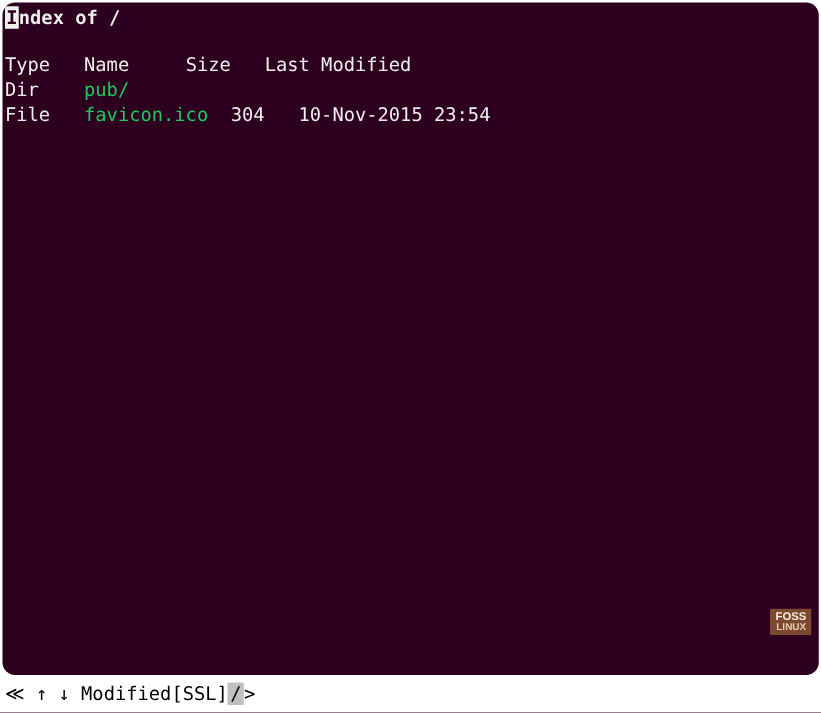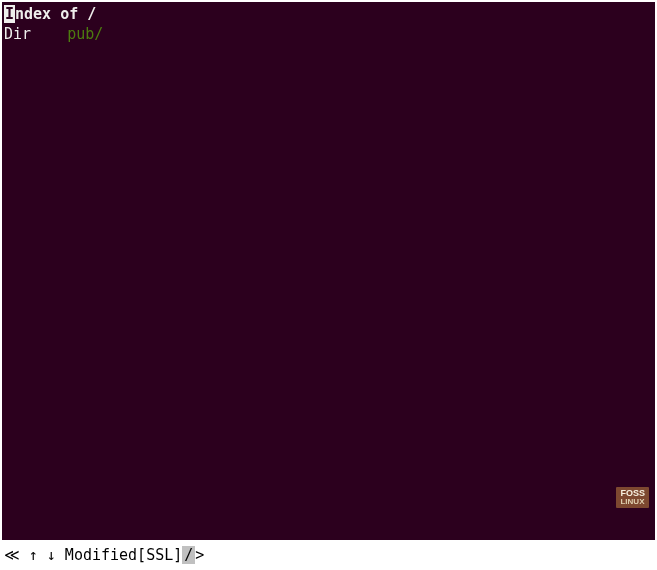--- a/index.html
+++ b/index.html
@@ -19,20 +19,21 @@
     .terminal {
       position: absolute;
       top: 2px;
       left: 2px;
       right: 2px;
       bottom: 30px;
       background: #2c001e;
       color: #eeeeec;
       padding: 2px 0 0 0;
       overflow: hidden;
+      border-radius: 10px;
     }
     .title-line {
       padding-left: 2px;
       font-weight: bold;
       line-height: 20px;
     }
     .title-line .cursor-i {
       background: #eeeeec;
       color: #2c001e;
       padding: 0 1px;
@@ -42,21 +43,21 @@
       padding-left: 2px;
       white-space: pre;
       line-height: 20px;
     }
     .data-row {
       padding-left: 2px;
       white-space: pre;
       line-height: 20px;
     }
     .link-text {
-      color: #4d7c0f;
+      color: #22c55e;
     }
     .status-bar {
       position: absolute;
       left: 2px;
       right: 2px;
       bottom: 2px;
       height: 26px;
       background: #ffffff;
       color: #000000;
       display: flex;
@@ -76,40 +77,42 @@
       position: absolute;
       right: 6px;
       bottom: 32px;
       background: rgba(180,120,60,0.6);
       color: #f0e0c8;
       font-family: Arial, sans-serif;
       font-size: 9px;
       font-weight: bold;
       padding: 2px 4px;
       line-height: 1;
-      text-align: left;
+      text-align: right;
       border-radius: 1px;
     }
     .watermark .line1 {
       color: #f8f0e0;
     }
     .watermark .line2 {
       color: #e0d0b0;
       font-size: 8px;
     }
   </style>
 </head>
 <body>
 
 <div class="terminal">
   <div class="title-line"><span class="cursor-i">I</span><span>ndex of /</span></div>
 
+  <div class="header-row"><span>Type</span>   <span>Name</span>     <span>Size</span>   <span>Last Modified</span></div>
 
   <div class="data-row"><span>Dir</span>    <span class="link-text">pub/</span></div>
 
+  <div class="data-row"><span>File</span>   <span class="link-text">favicon.ico</span>  <span>304</span>   <span>10-Nov-2015 23:54</span></div>
 
   <div class="watermark">
     <div class="line1">FOSS</div>
     <div class="line2">LINUX</div>
   </div>
 </div>
 
 <div class="status-bar"><span class="status-arrows">≪ ↑ ↓ </span><span>Modified</span><span>[SSL]</span><span class="status-path-highlight">/</span><span>&gt;</span></div>
 
 </body></html>

